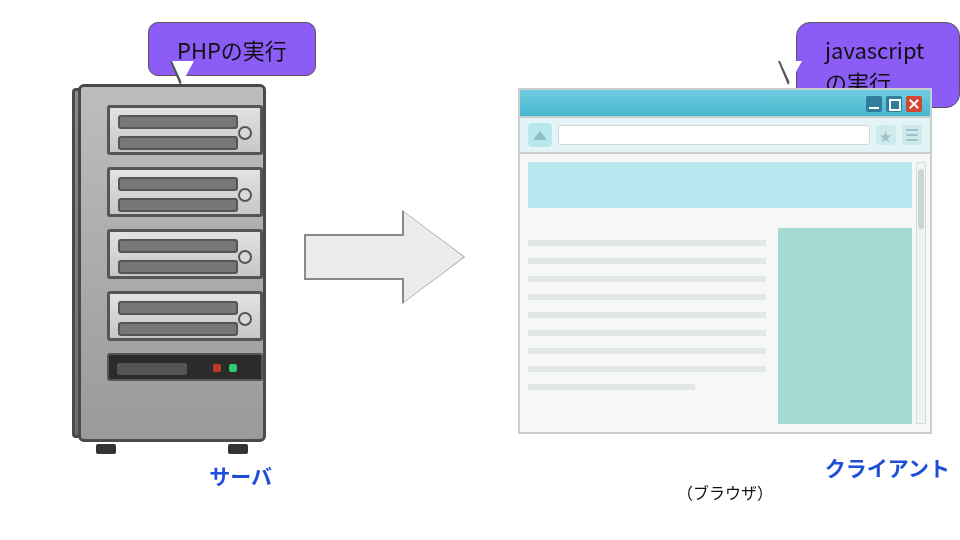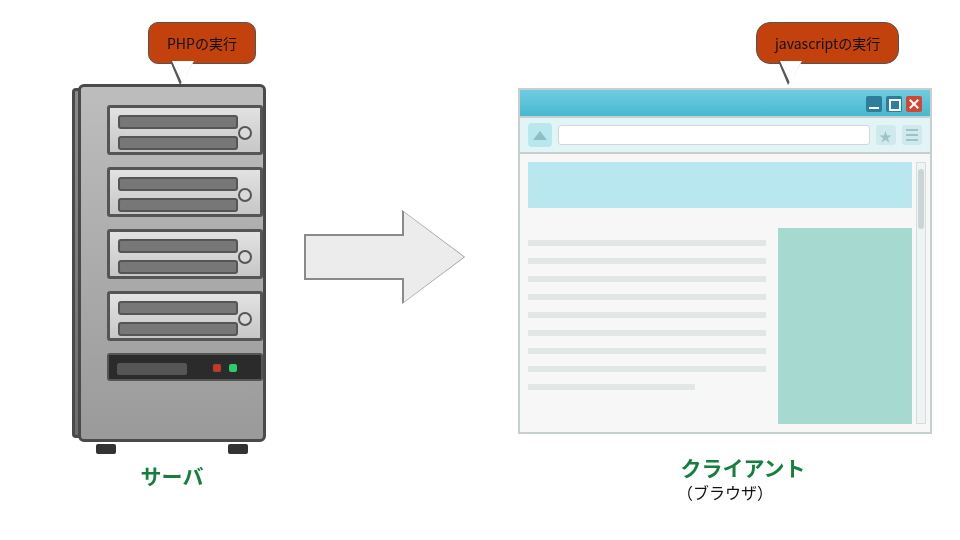--- a/index.html
+++ b/index.html
@@ -8,44 +8,44 @@
     height: 540px;
     background: #ffffff;
     font-family: "Hiragino Kaku Gothic ProN", "Noto Sans CJK JP", Meiryo, sans-serif;
     position: relative;
     overflow: hidden;
   }
   .callout {
     position: absolute;
     border: 1px solid #555;
     border-radius: 10px;
-    padding: 10px 18px;
-    font-size: 14px;
+    padding: 10px 28px;
+    font-size: 22px;
     color: #111;
-    background: #c2410c;
+    background: #8b5cf6;
   }
   .callout-tail {
     position: absolute;
     width: 0; height: 0;
   }
   .callout-left { left: 148px; top: 22px; }
   .tail-left {
     left: 170px; top: 61px;
     border-left: 10px solid transparent;
     border-right: 14px solid transparent;
     border-top: 24px solid #555;
   }
   .tail-left::after {
     content:"";
     position:absolute; left:-8px; top:-24px;
     border-left: 10px solid transparent;
     border-right: 12px solid transparent;
     border-top: 22px solid #fff;
   }
-  .callout-right { left: 756px; top: 22px; border-radius: 14px; }
+  .callout-right { left: 796px; top: 22px; border-radius: 14px; }
   .tail-right {
     left: 778px; top: 61px;
     border-left: 10px solid transparent;
     border-right: 14px solid transparent;
     border-top: 24px solid #555;
   }
   .tail-right::after {
     content:"";
     position:absolute; left:-8px; top:-24px;
     border-left: 10px solid transparent;
@@ -215,22 +215,22 @@
     width:134px; bottom:0;
     background:#a6d9cf;
   }
   .content { position:absolute; left:0; right:146px; top:66px; bottom:0; }
 
   
   .label {
     position:absolute;
     font-weight:700;
     font-size:21px;
-    color:#15803d;
-    text-align:center;
+    color:#1d4ed8;
+    text-align:right;
   }
   .label-server { left:72px; top:460px; width:200px; }
   .label-client { left:536px; top:452px; width:414px; }
   .sublabel {
     position:absolute;
     left:518px; top:480px; width:414px;
     font-size:16px; text-align:center; color:#111;
   }
 </style>
 </head>

